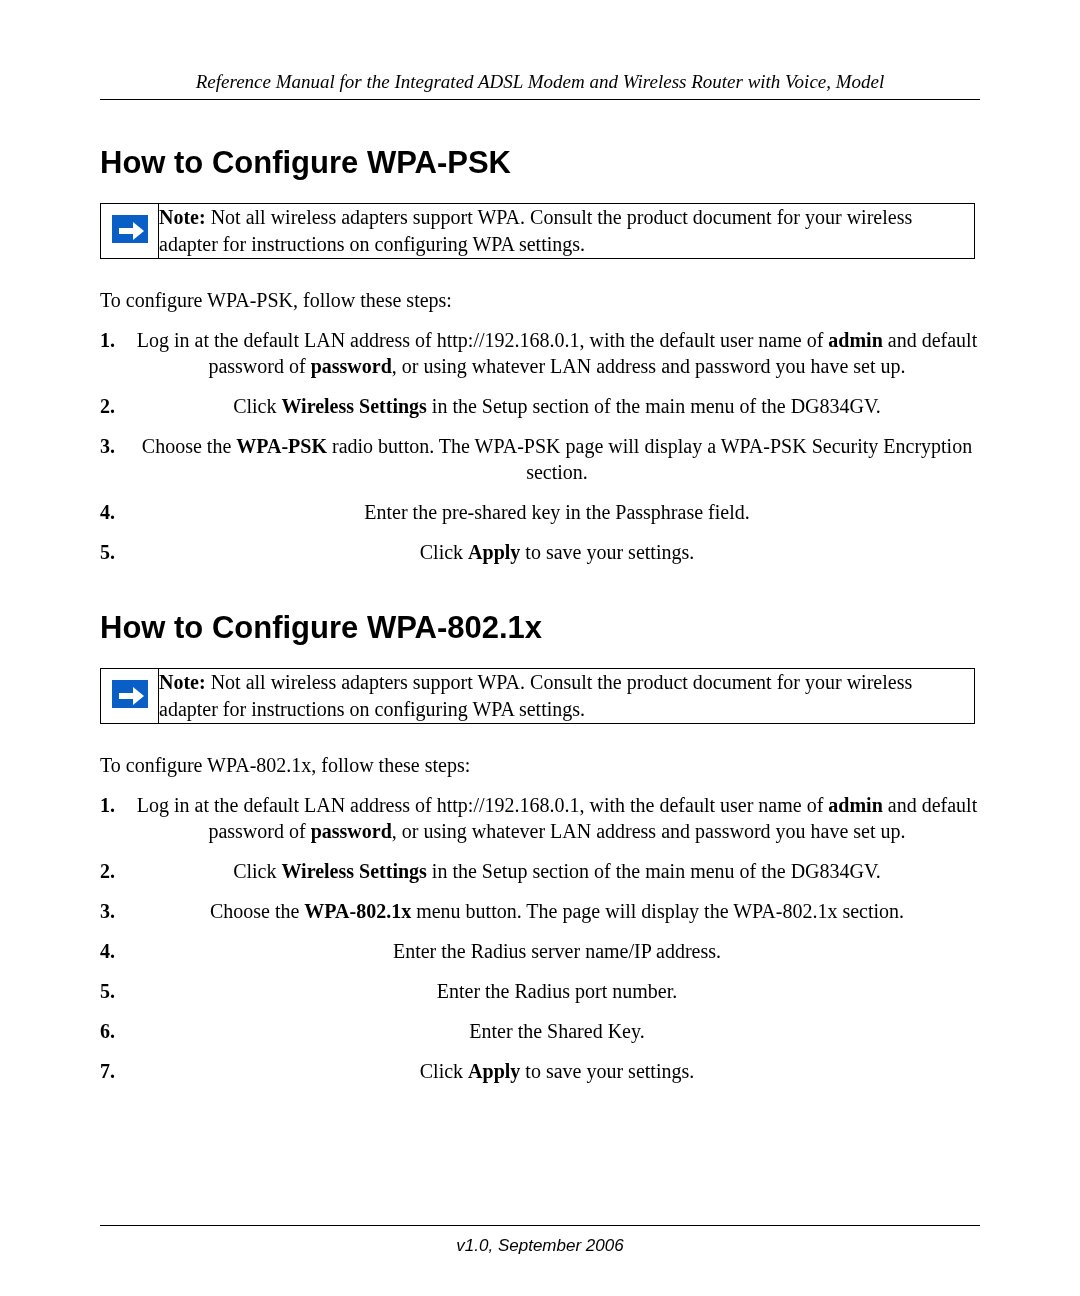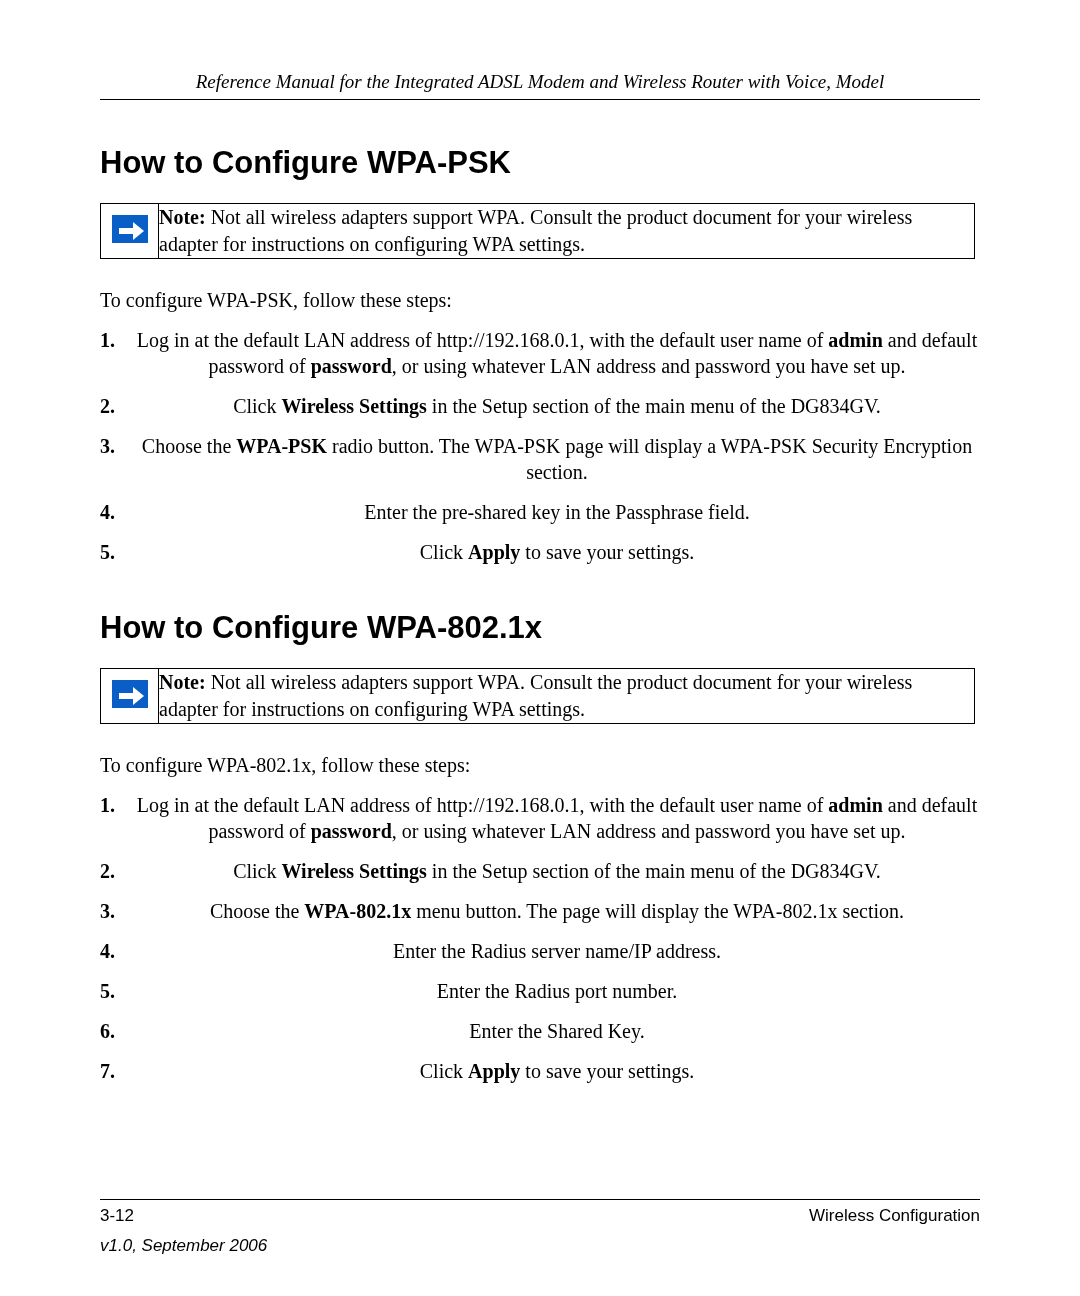--- a/index.html
+++ b/index.html
@@ -117,20 +117,21 @@
       border-top: 1.5px solid #000;
       margin-bottom: 6px;
     }
     .footer-row {
       display: flex;
       justify-content: space-between;
       font-size: 17px;
       font-family: Arial, Helvetica, sans-serif;
     }
     .footer-version {
+      text-align: center;
       font-style: italic;
       font-size: 17px;
       font-family: Arial, Helvetica, sans-serif;
       margin-top: 10px;
     }
   </style>
 </head>
 <body>
 
 <div class="header-text">Reference Manual for the Integrated ADSL Modem and Wireless Router with Voice, Model</div>
@@ -183,18 +184,14 @@
   <li><span>Click </span><b>Wireless Settings</b><span> in the Setup section of the main menu of the DG834GV.</span></li>
   <li><span>Choose the </span><b>WPA-802.1x</b><span> menu button. The page will display the WPA-802.1x section.</span></li>
   <li>Enter the Radius server name/IP address.</li>
   <li>Enter the Radius port number.</li>
   <li>Enter the Shared Key.</li>
   <li><span>Click </span><b>Apply</b><span> to save your settings.</span></li>
 </ol>
 
 <div class="footer">
   <hr>
-  <div class="footer-row">
-    <span>3-12</span>
-    <span>Wireless Configuration</span>
-  </div>
   <div class="footer-version">v1.0, September 2006</div>
 </div>
 
 </body></html>

